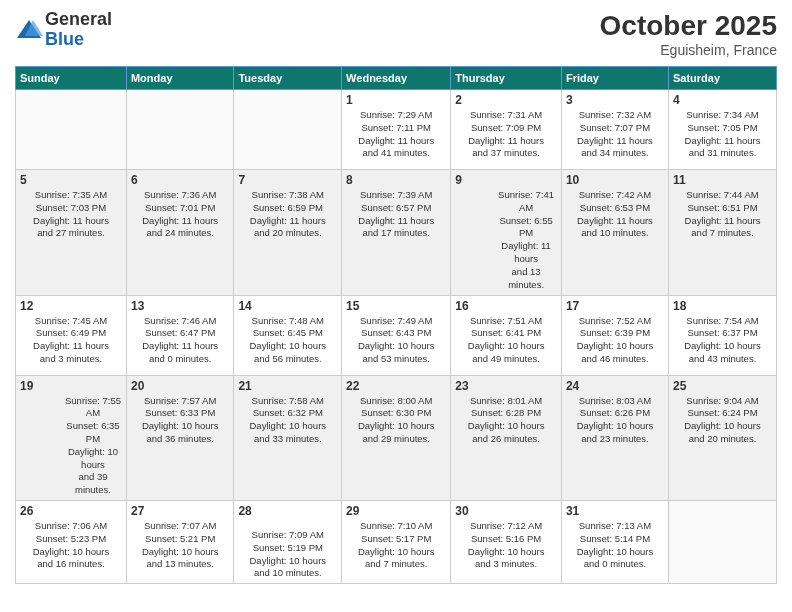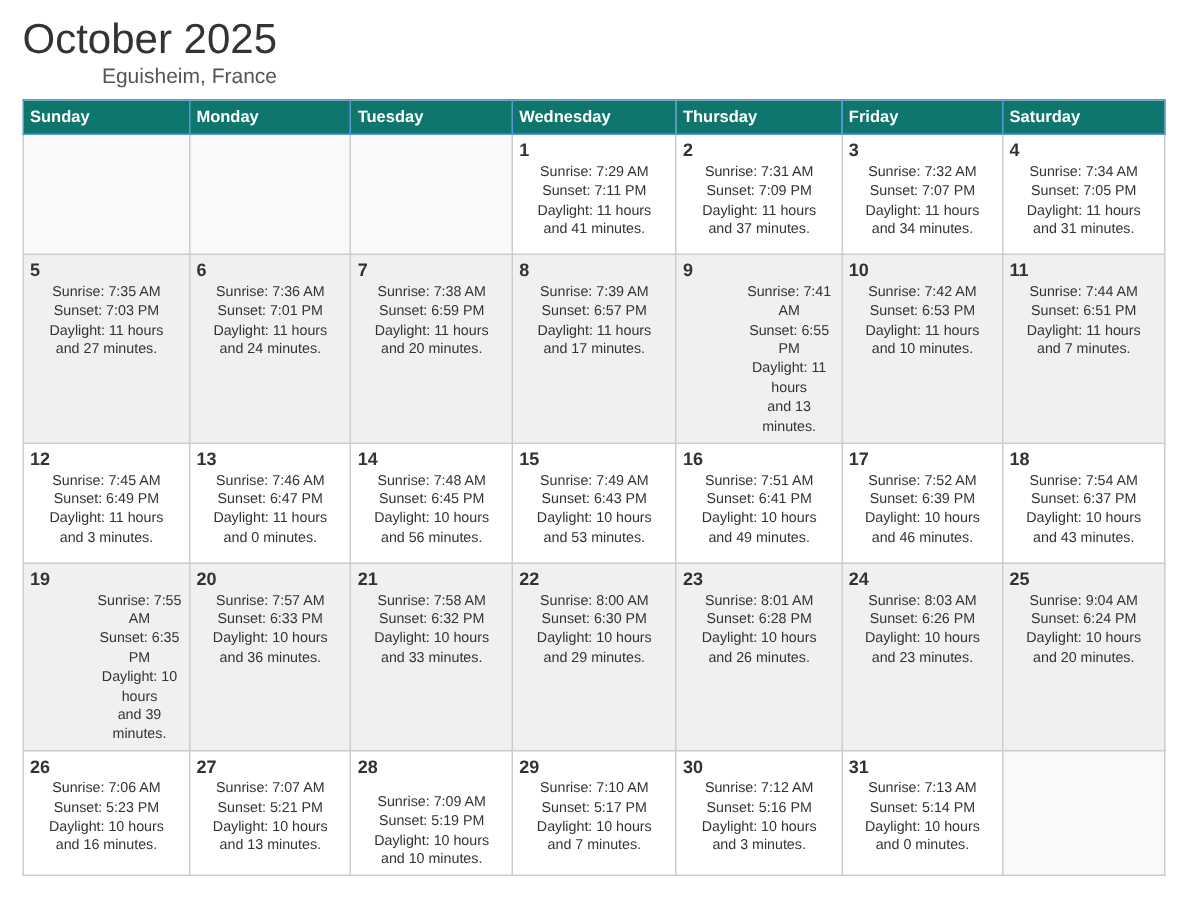--- a/index.html
+++ b/index.html
@@ -35,21 +35,21 @@
     .logo-icon {
       width: 28px;
       height: 28px;
       margin-right: 2px;
     }
     .title-block {
       text-align: right;
     }
     .month-title {
       font-size: 28px;
-      font-weight: normal;
+      font-weight: bold;
       color: #333;
     }
     .location {
       font-size: 14px;
       color: #555;
     }
     .calendar {
       width: 100%;
       border-collapse: collapse;
       font-size: 10px;
@@ -88,20 +88,30 @@
       line-height: 1.35;
       font-size: 9.5px;
       text-align: center;
     }
   </style>
 </head>
 <body>
 
 <div class="page">
   <div class="header">
+    <div class="logo">
+      <svg class="logo-icon" viewBox="0 0 28 28">
+        <polygon points="14,4 26,22 2,22" fill="#1a6ab1"></polygon>
+        <polygon points="18,4 28,20 10,20" fill="#4aa0e0" opacity="0.7"></polygon>
+      </svg>
+      <div class="logo-text">
+        <span class="logo-general">General</span><br>
+        <span class="logo-blue">Blue</span>
+      </div>
+    </div>
     <div class="title-block">
       <div class="month-title">October 2025</div>
       <div class="location">Eguisheim, France</div>
     </div>
   </div>
 
   <table class="calendar">
     <thead>
       <tr>
         <th>Sunday</th>

